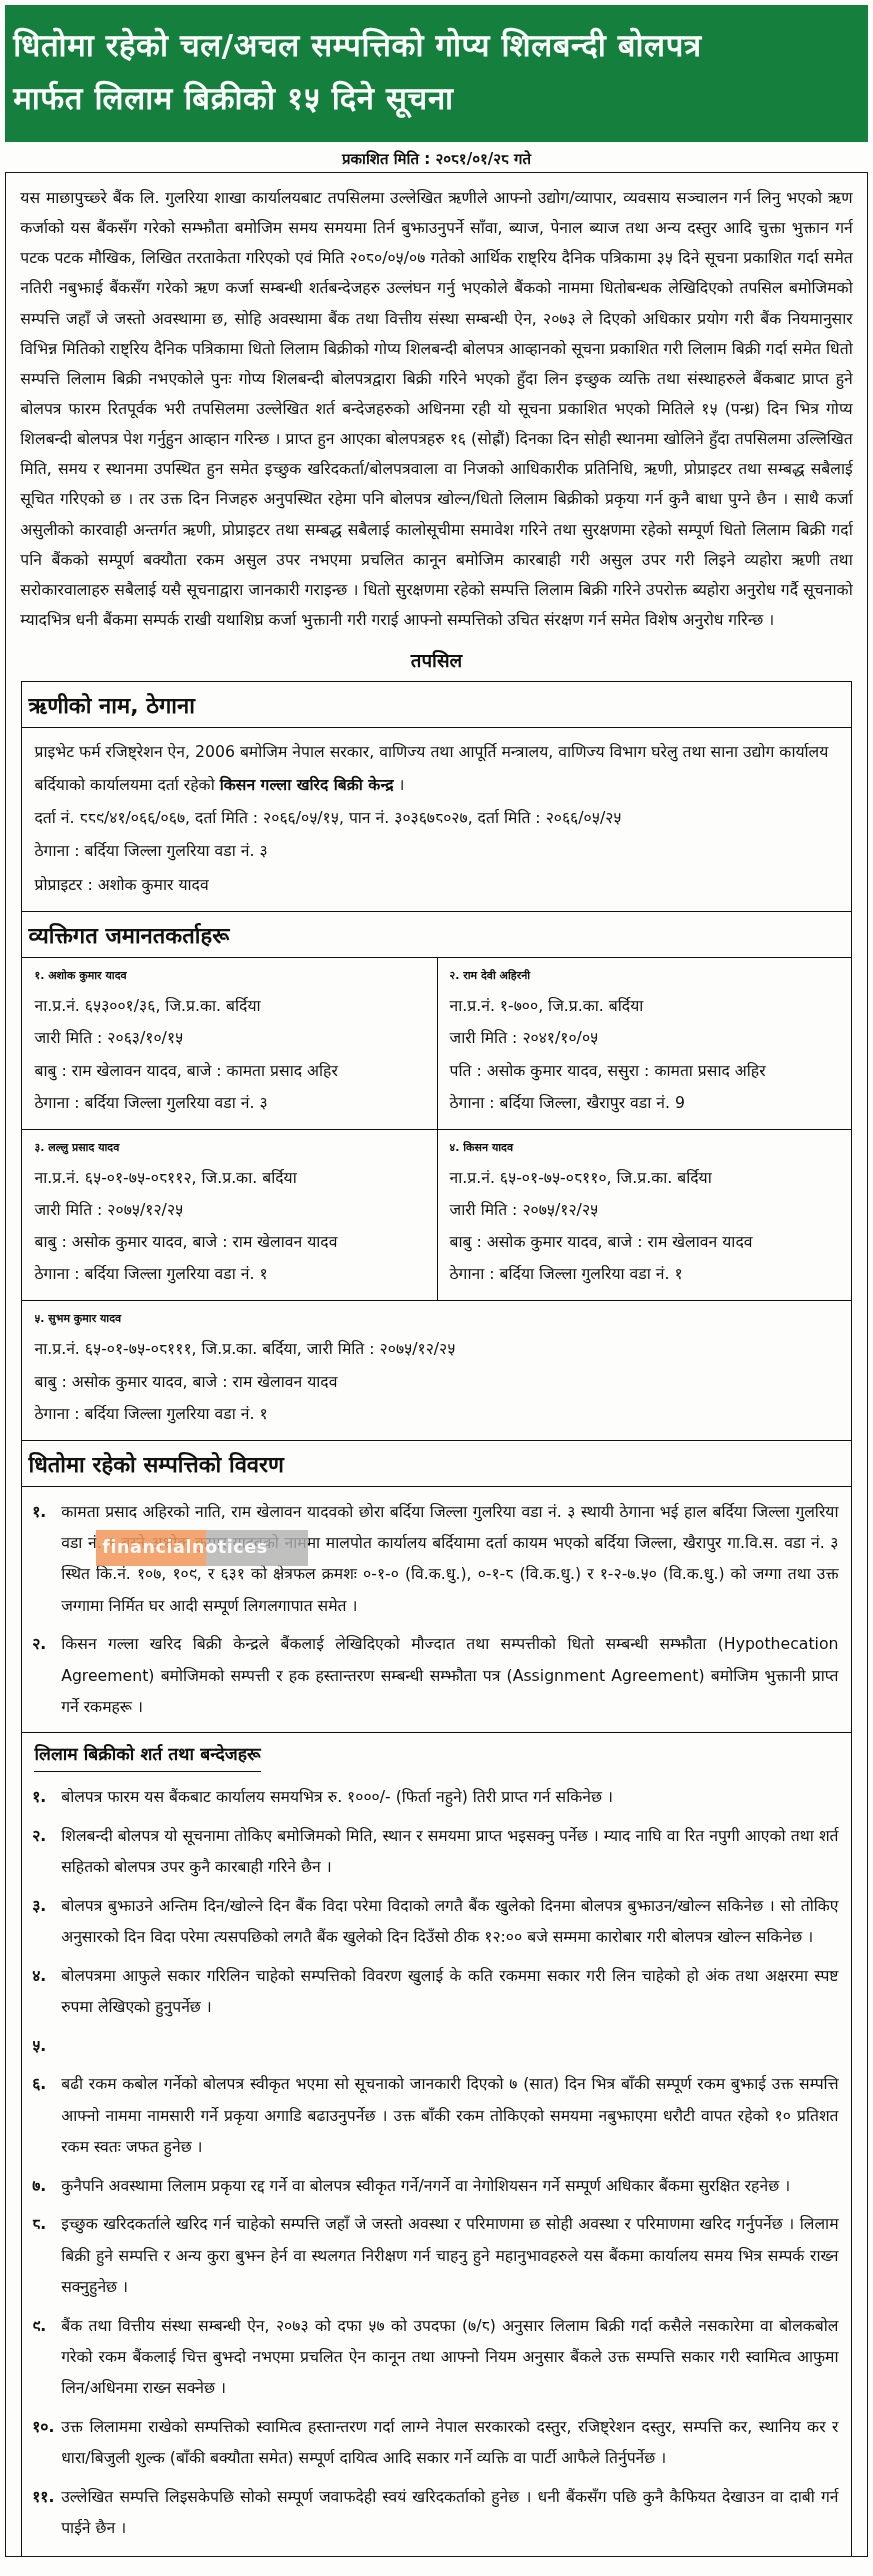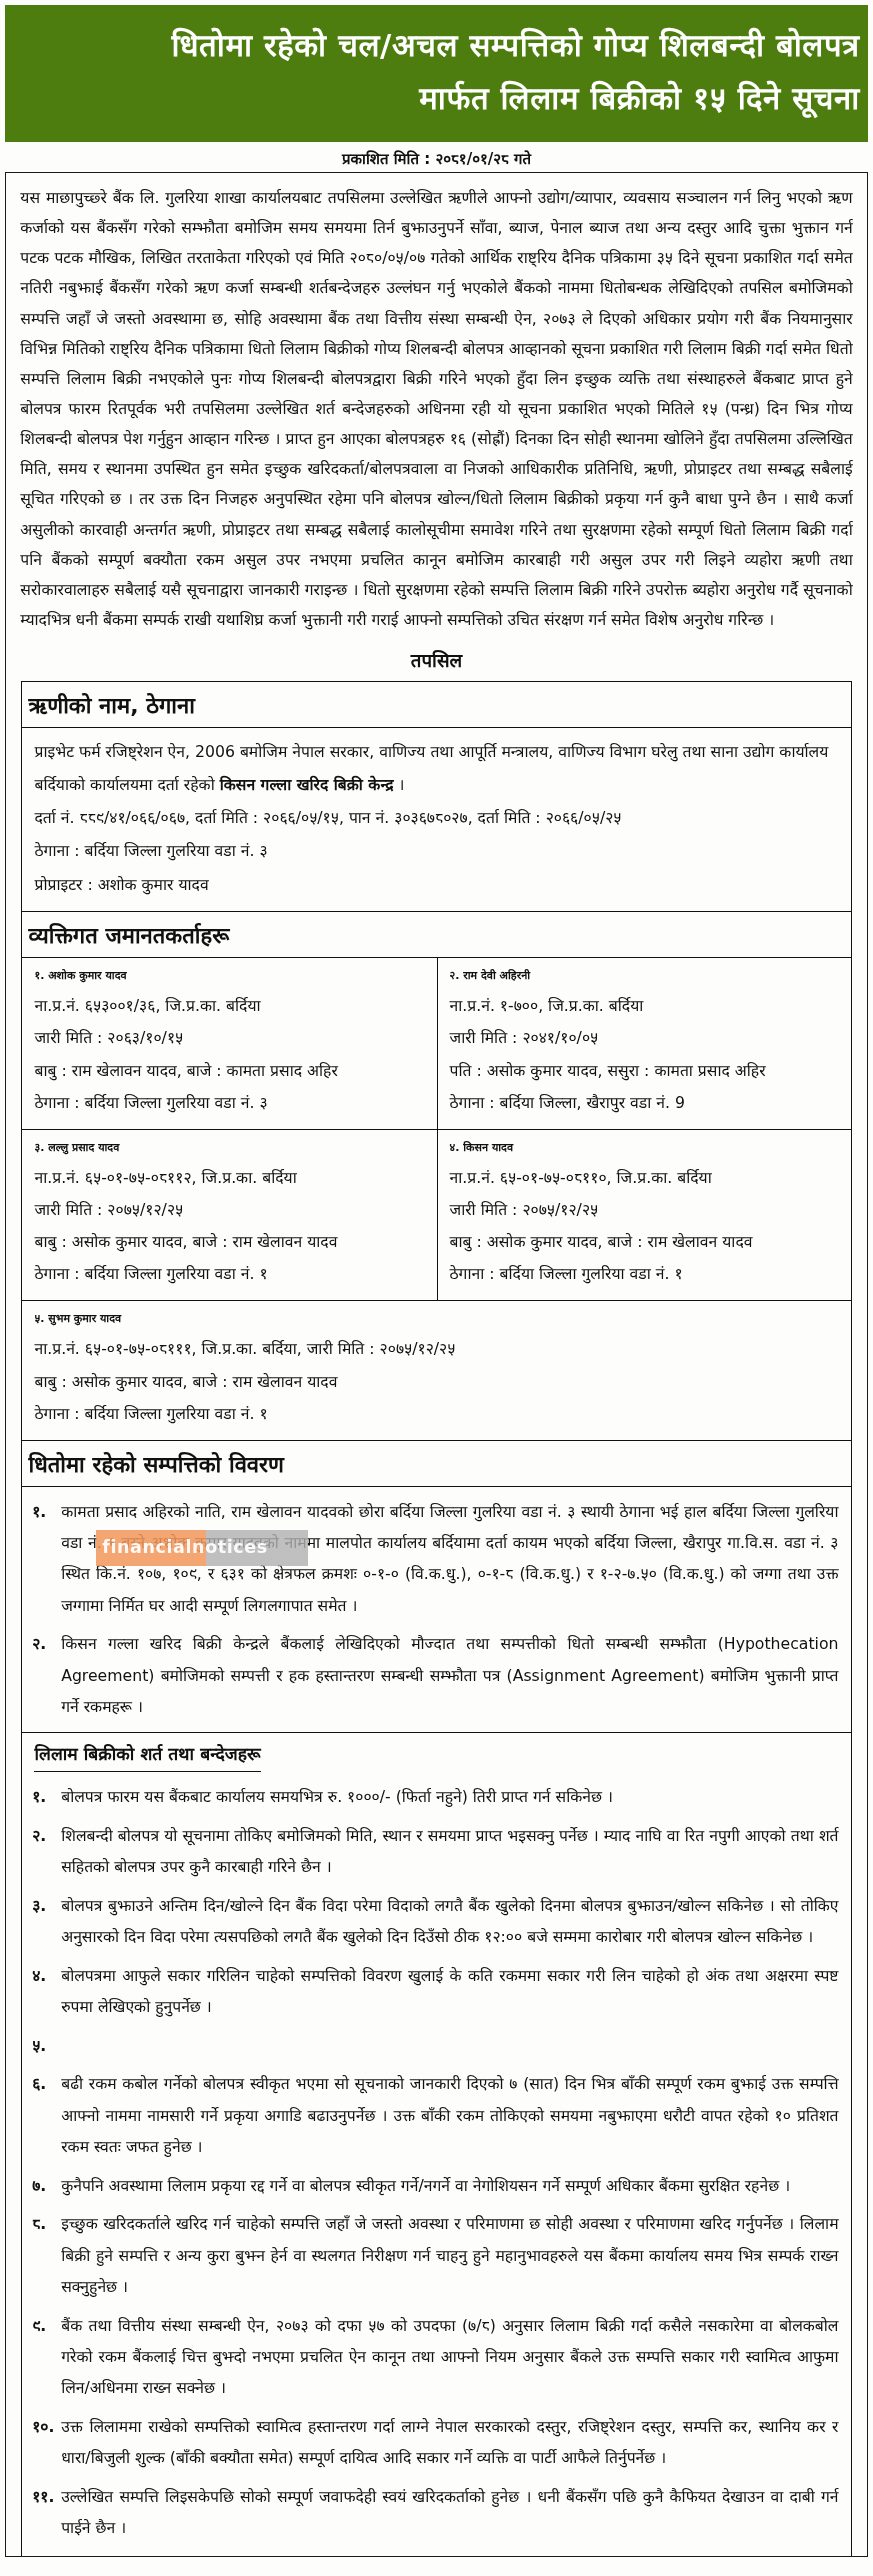--- a/index.html
+++ b/index.html
@@ -10,23 +10,23 @@
     margin:0 auto;
     background:#fdfdfc;
     color:#111;
     font-family:"DejaVu Sans", sans-serif;
     padding:3.6px 0 6px;
     overflow:hidden;
   }
   
   .banner{
     margin:1.2px 4.8px 0;
-    background:#4d7c0f;
+    background:#15803d;
     color:#fff;
-    text-align:right;
+    text-align:left;
     padding:18px 8.4px 20.5px;
   }
   .banner .l1{ font-size:31px; font-weight:bold; line-height:1.45; letter-spacing:0.6px;}
   .banner .l2{ font-size:31px; font-weight:bold; line-height:1.45; margin-top:8.4px; letter-spacing:0.6px;}
   .pubdate{
     text-align:center;
     font-size:15px; font-weight:bold;
     padding:6px 0 4.8px;
   }
   

